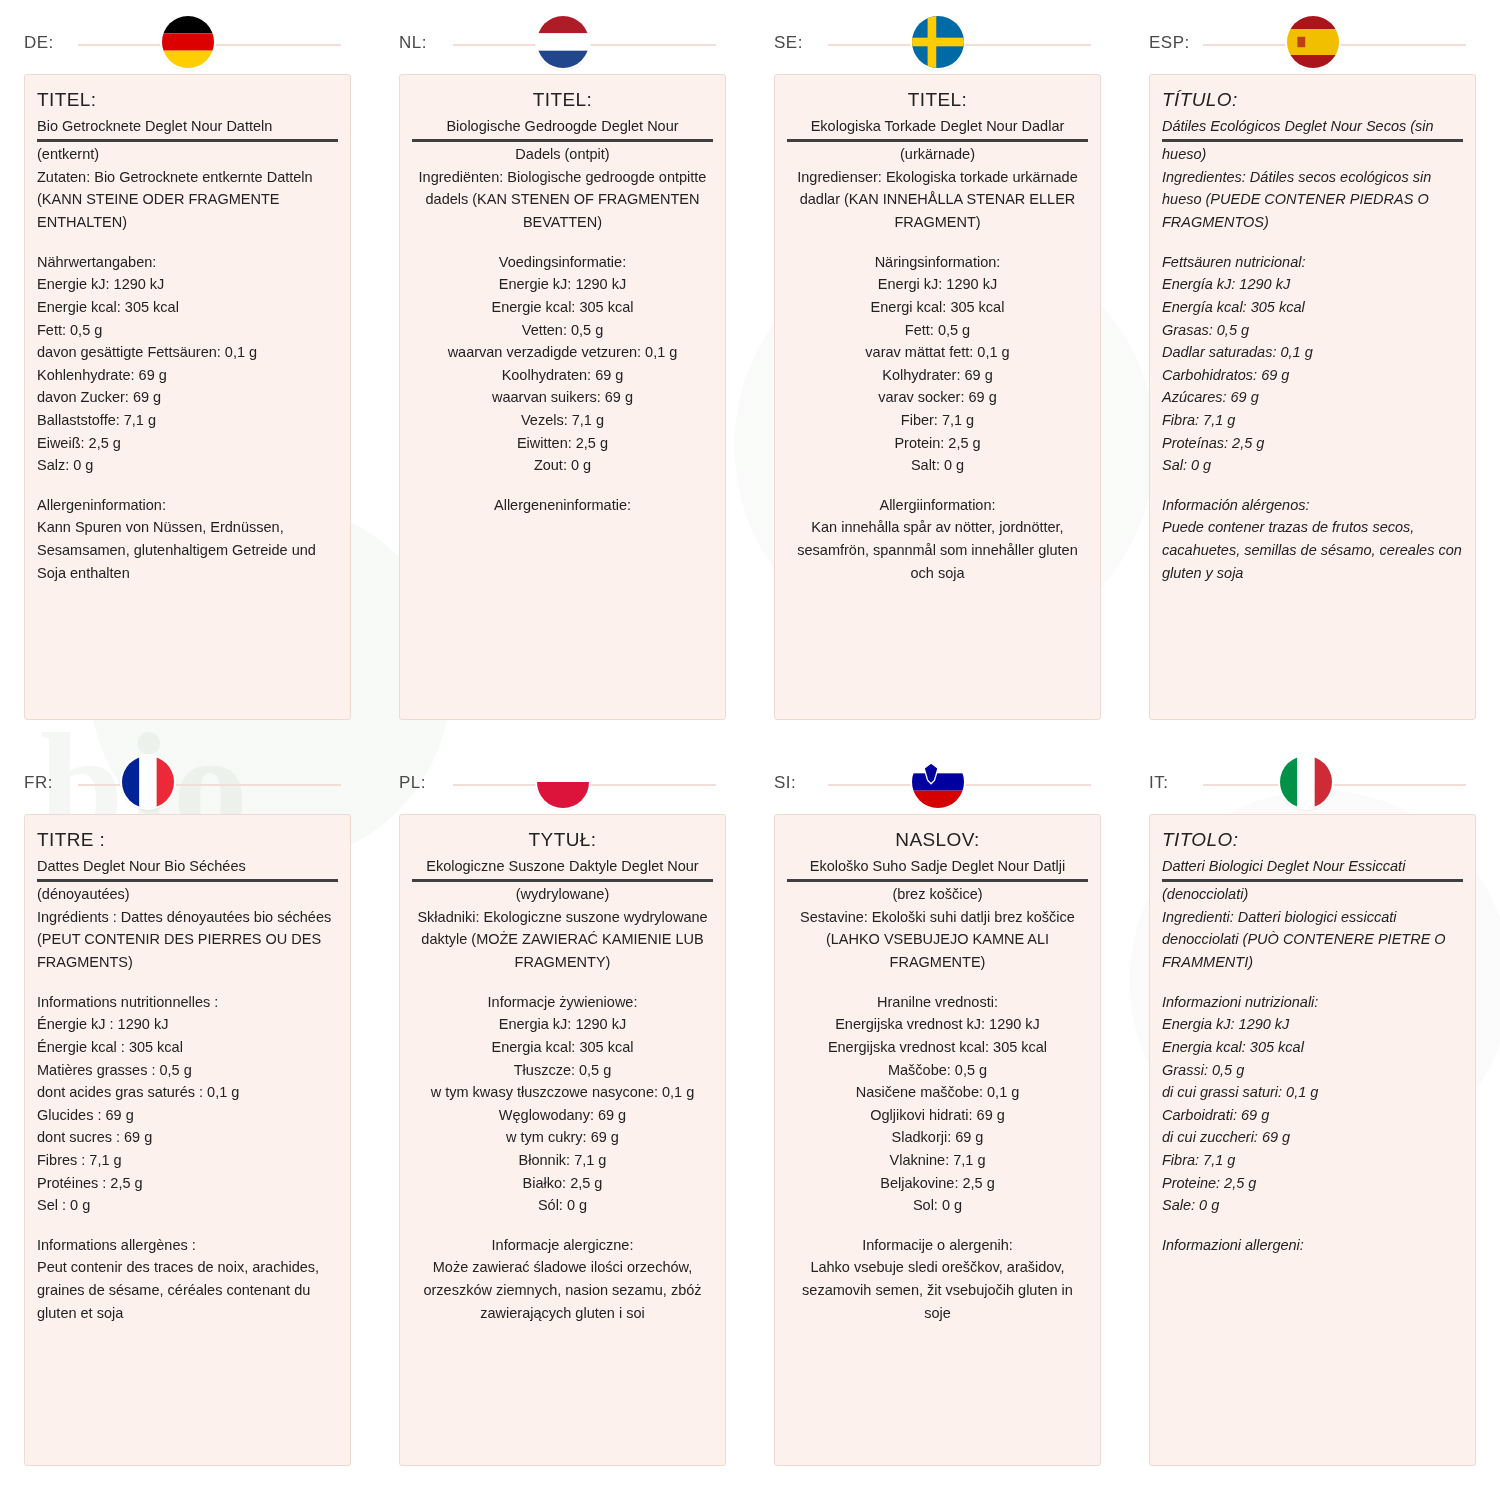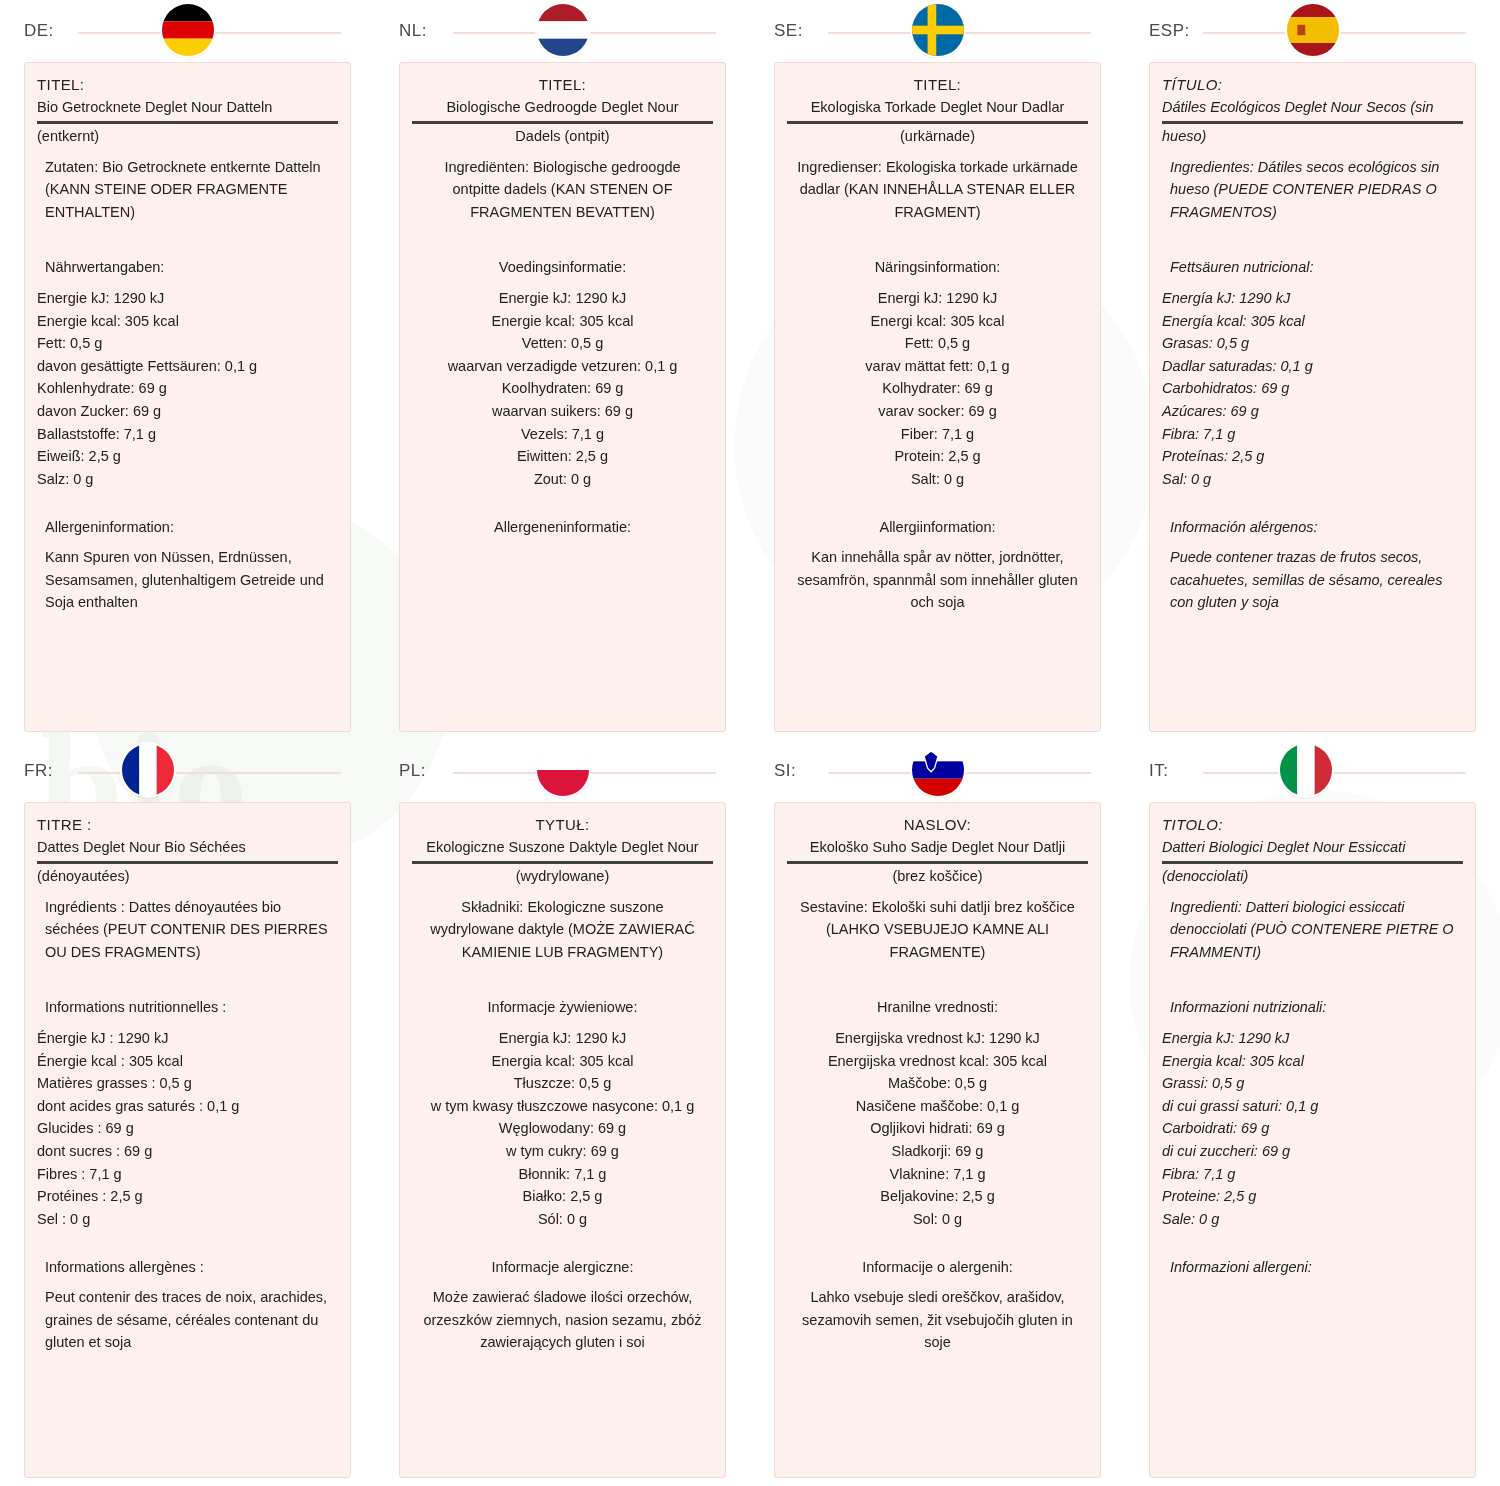--- a/index.html
+++ b/index.html
@@ -47,21 +47,21 @@
     grid-template-columns: repeat(4, 1fr);
     grid-template-rows: 740px 746px;
     width: 1500px;
     height: 1486px;
     box-sizing: border-box;
   }
 
   .cell {
     position: relative;
     box-sizing: border-box;
-    padding: 0 24px;
+    padding: 12px 24px;
   }
 
   .lang-header {
     position: relative;
     height: 62px;
     display: flex;
     align-items: center;
   }
   .lang-code {
     font-size: 17px;
@@ -106,32 +106,32 @@
     color: #222;
     height: calc(100% - 70px);
     overflow: hidden;
   }
   .panel.center { text-align: center; }
   .panel.right  { text-align: left; font-style: italic; }
   .panel.left   { text-align: left; }
 
   .title-label {
     display: block;
-    font-size: 15px;
+    font-size: 19px;
     letter-spacing: 0.4px;
     color: #222;
   }
   .title-text {
     display: block;
     border-bottom: 3px solid #404040;
     padding-bottom: 2px;
     margin-bottom: 1px;
   }
   .title-cont { display: block; }
-  .para { margin: 8px; }
+  .para { margin: 0; }
   .spacer { height: 17px; }
   .nutri-line { display: block; }
 </style>
 </head>
 <body>
 
 <div class="bg-watermark"></div>
 <div class="bg-text">bio</div>
 
 <div class="grid">

